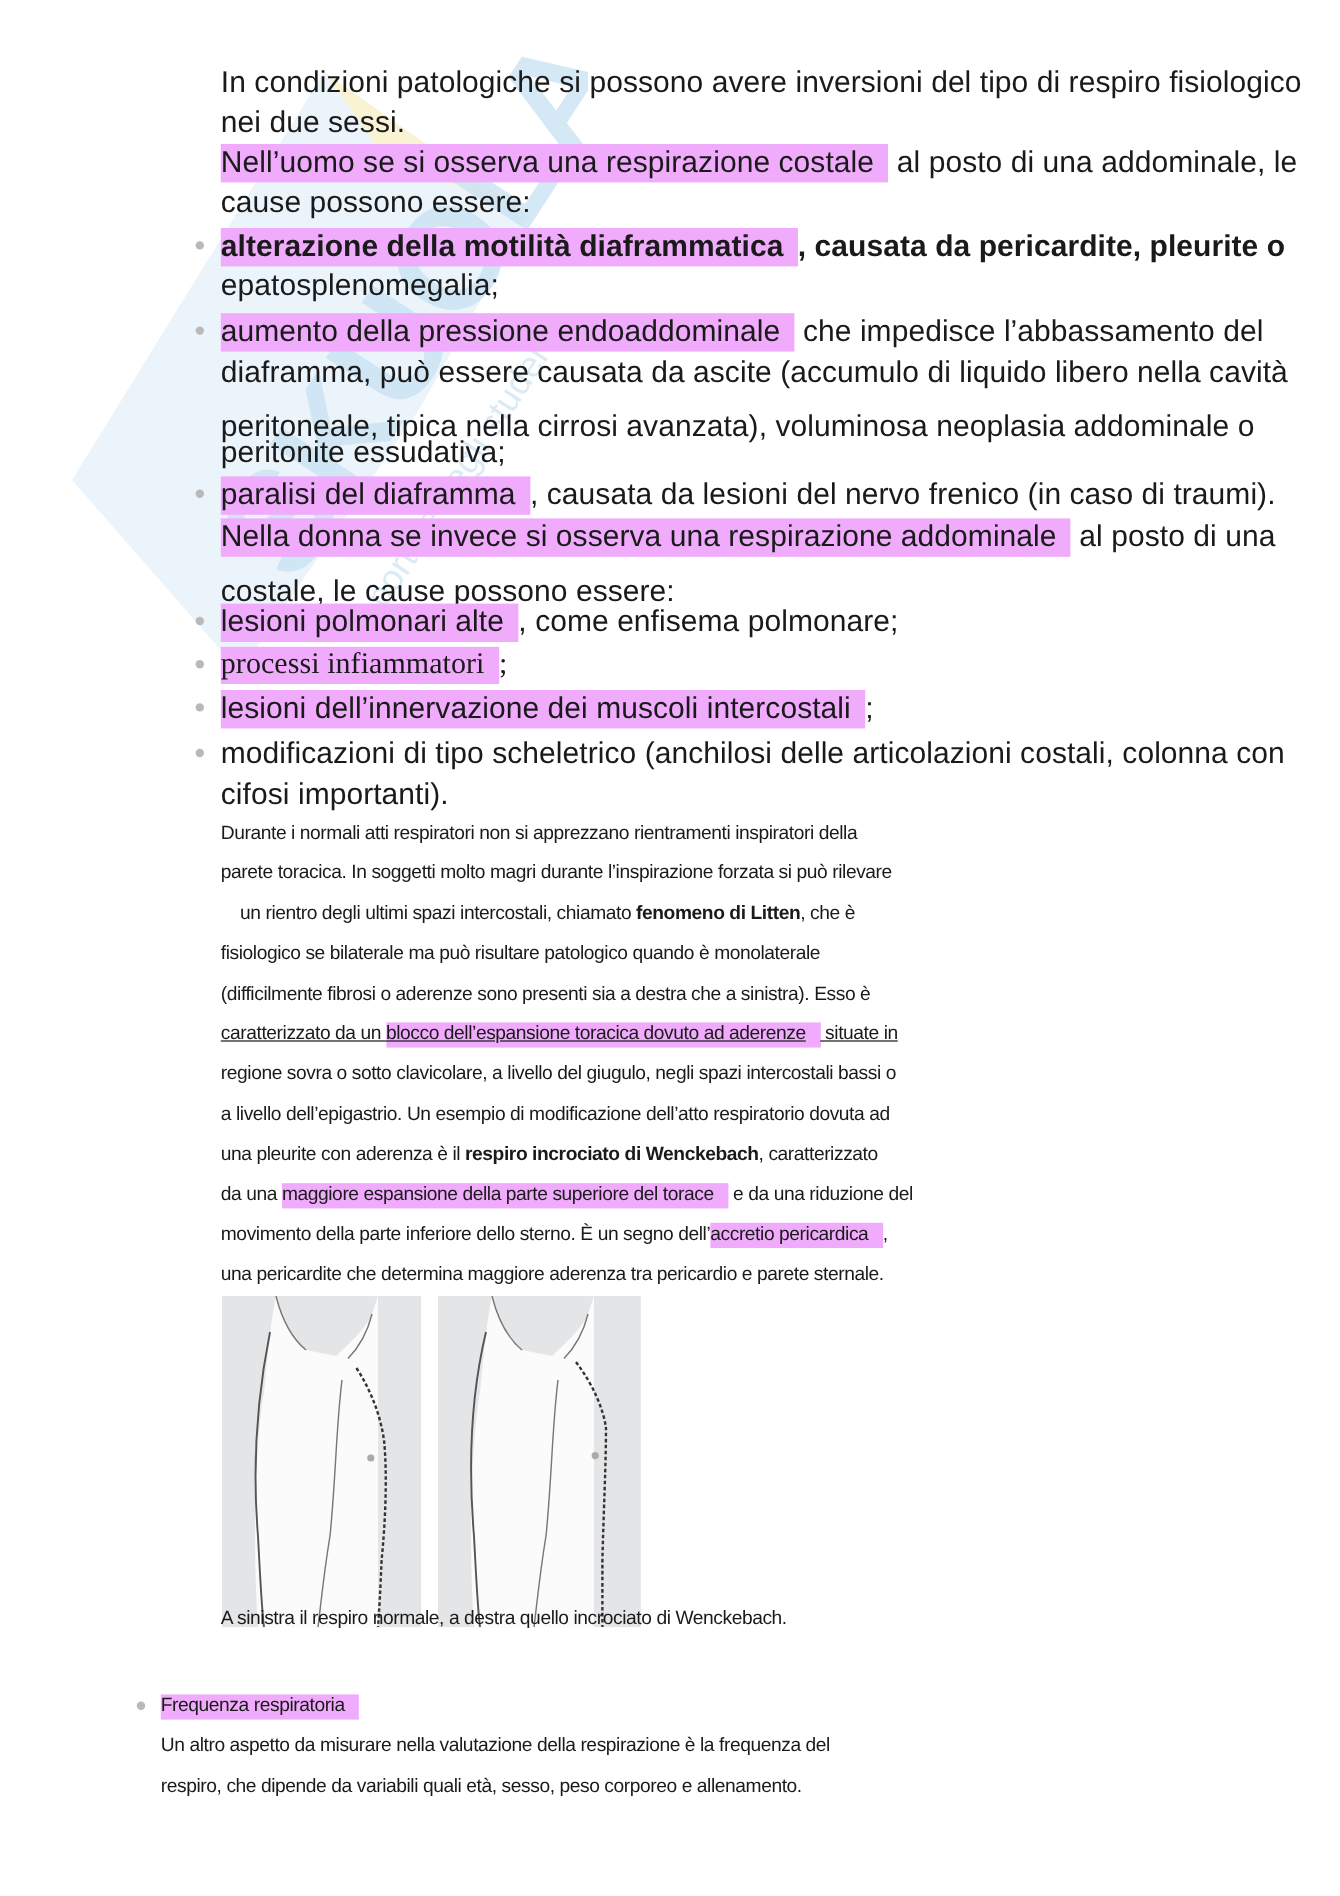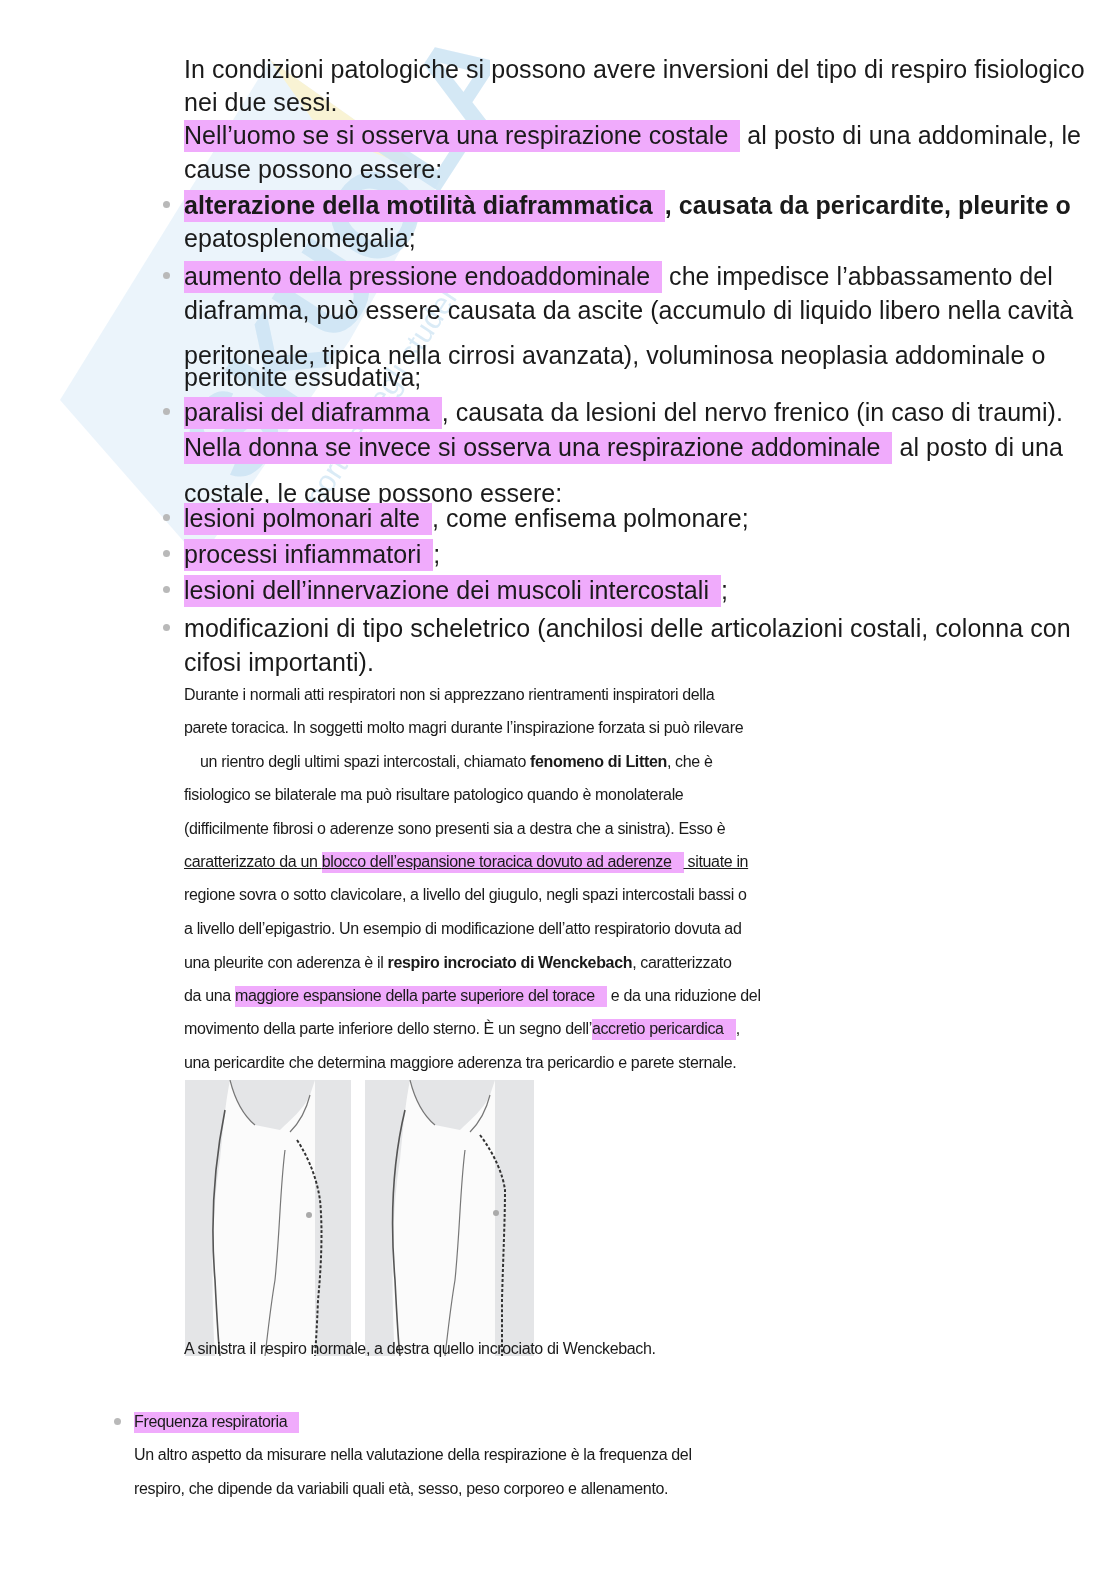--- a/index.html
+++ b/index.html
@@ -46,21 +46,21 @@
   <div class="bullet" style="left:163px; top:408px;"></div>
   <div class="line" style="left:184px; top:399px;"><span class="hl">paralisi del diaframma</span><span>, causata da lesioni del nervo frenico (in caso di traumi).</span></div>
 
   <div class="line" style="left:184px; top:434px;"><span class="hl">Nella donna se invece si osserva una respirazione addominale</span><span> al posto di una</span></div>
   <div class="line" style="left:184px; top:480px;">costale, le cause possono essere:</div>
 
   <div class="bullet" style="left:163px; top:514px;"></div>
   <div class="line" style="left:184px; top:505px;"><span class="hl">lesioni polmonari alte</span><span>, come enfisema polmonare;</span></div>
 
   <div class="bullet" style="left:163px; top:550px;"></div>
-  <div class="line" style="left:184px; top:541px;"><span class="hl">processi infiammatori</span><span>;</span></div>
+  <div class="line" style="left:184px; top:541px;font-family:Liberation Serif, serif;"><span class="hl">processi infiammatori</span><span>;</span></div>
 
   <div class="bullet" style="left:163px; top:586px;"></div>
   <div class="line" style="left:184px; top:577px;"><span class="hl">lesioni dell’innervazione dei muscoli intercostali</span><span>;</span></div>
 
   <div class="bullet" style="left:163px; top:624px;"></div>
   <div class="line" style="left:184px; top:615px;">modificazioni di tipo scheletrico (anchilosi delle articolazioni costali, colonna con</div>
   <div class="line" style="left:184px; top:649px;">cifosi importanti).</div>
 
   <div class="line condensed" style="left:184px; top:682px;">Durante i normali atti respiratori non si apprezzano rientramenti inspiratori della</div>
   <div class="line condensed" style="left:184px; top:715px;">parete toracica. In soggetti molto magri durante l’inspirazione forzata si può rilevare</div>

